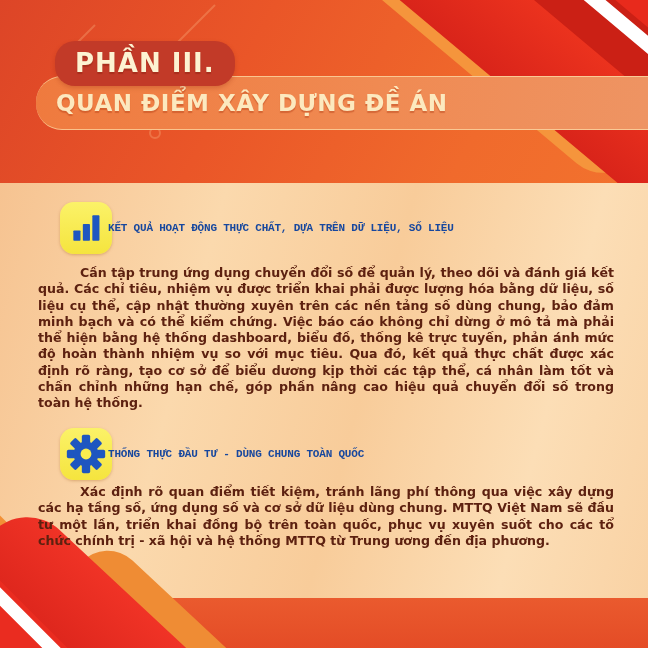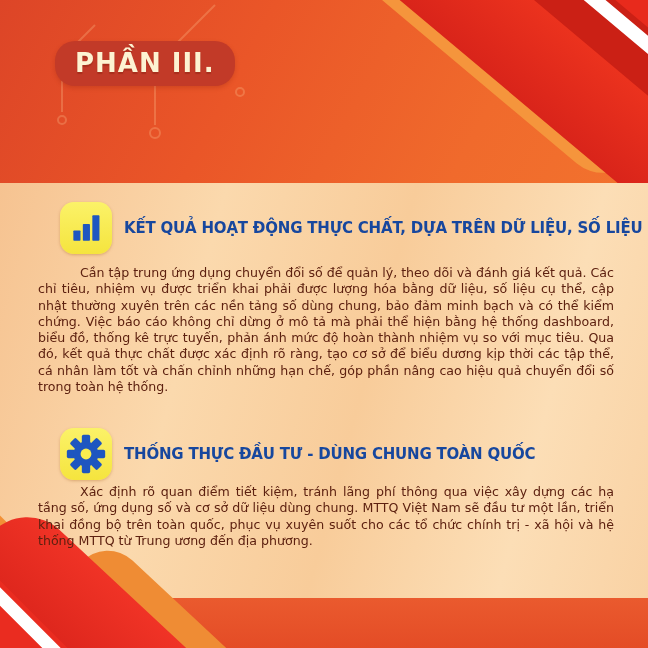--- a/index.html
+++ b/index.html
@@ -52,27 +52,27 @@
   }
   .bottom-band{position:absolute;left:0;top:598px;width:648px;height:50px;background:linear-gradient(180deg,#ea5a2e,#e44c26);}
   
   .icon-tile{
     position:absolute;width:52px;height:52px;border-radius:14px;
     background:linear-gradient(180deg,#fbf268,#f5e43e);
     box-shadow:0 1px 3px rgba(160,90,20,.35);
     display:flex;align-items:center;justify-content:center;
   }
   .sec-heading{
-    position:absolute;left:124px;width:498px;height:52px;
+    position:absolute;left:108px;width:498px;height:52px;
     display:flex;align-items:center;
-    font-size:15px;font-weight:700;color:#17479e;letter-spacing:-.2px;white-space:nowrap;
+    font-size:11px;font-weight:700;color:#17479e;letter-spacing:-.2px;white-space:nowrap;font-family:Liberation Mono, monospace;
   }
   .sec-body{
     position:absolute;left:38px;width:576px;
-    font-size:12.6px;line-height:16.3px;font-weight:400;color:#5d2110;
+    font-size:12.6px;line-height:16.3px;font-weight:700;color:#5d2110;
     text-align:justify;text-indent:42px;
   }
   .i1{top:202px;left:60px;} .h1{top:202px;} .b1{top:265px;}
   .i2{top:428px;left:60px;} .h2{top:428px;} .b2{top:484px;}
 </style>
 </head>
 <body>
 
 <div class="stage">
 
@@ -97,20 +97,23 @@
   </svg>
 
   <div>
     <div class="bar tr-orange"></div>
     <div class="bar tr-red"></div>
     <div class="bar tr-darkred"></div>
     <div class="bar tr-cap"></div>
     <div class="bar tr-white"></div>
   </div>
 
+  <div class="subtitle-band">
+    <span>QUAN ĐIỂM XÂY DỰNG ĐỀ ÁN</span>
+  </div>
   <div class="part-badge">
     <span>PHẦN III.</span>
   </div>
 
   <div class="panel"></div>
 
   <div class="bottom-band"></div>
 
   <div>
     <div class="bar bl-orangeA"></div>

